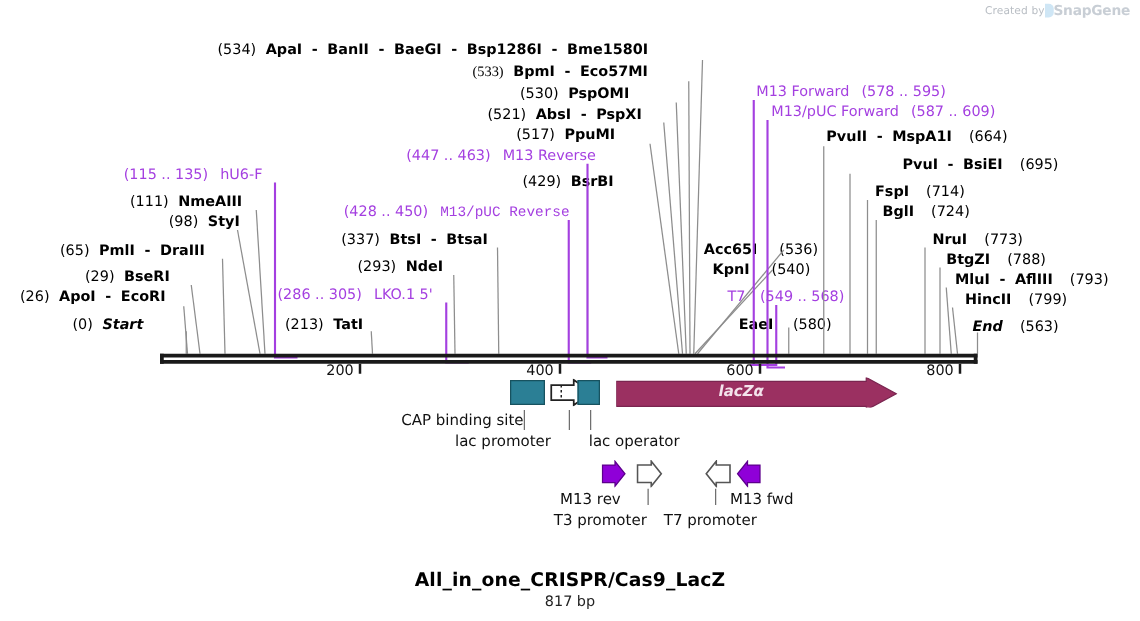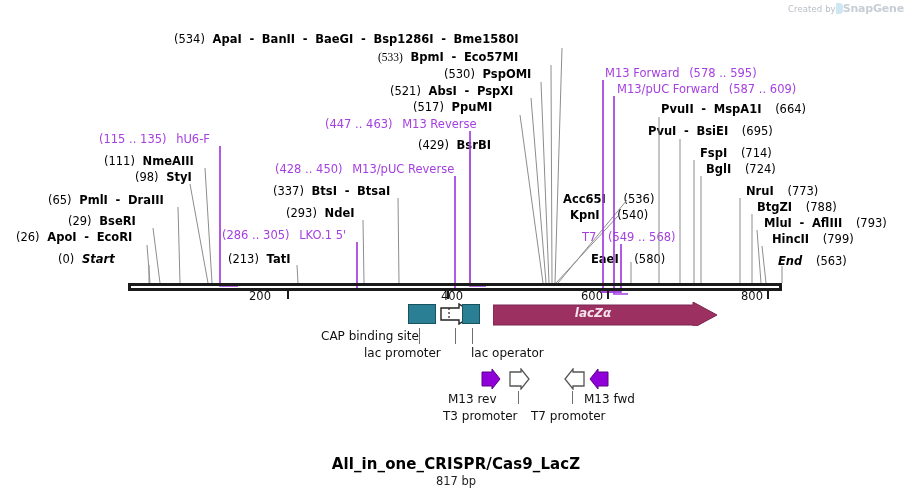--- a/index.html
+++ b/index.html
@@ -119,21 +119,21 @@
     <span class="name" style="margin-right: 4px;">Bme1580I</span>
   </div>
 
   <div class="lbl enz" style="left:378px; top:51px;">
     <span class="pos" style="margin-right: 4px; font-family: Liberation Serif, serif;">(533)</span>
     <span class="name" style="margin-right: 4px;">BpmI</span>
     <span class="sep" style="margin-right: 4px;">-</span>
     <span class="name" style="margin-right: 4px;">Eco57MI</span>
   </div>
 
-  <div class="lbl enz" style="left:444px; top:68px;">
+  <div class="lbl enz" style="left:416px; top:68px;">
     <span class="pos" style="margin-right: 4px;">(530)</span>
     <span class="name" style="margin-right: 4px;">PspOMI</span>
   </div>
 
   <div class="lbl enz" style="left:390px; top:85px;">
     <span class="pos" style="margin-right: 4px;">(521)</span>
     <span class="name" style="margin-right: 4px;">AbsI</span>
     <span class="sep" style="margin-right: 4px;">-</span>
     <span class="name" style="margin-right: 4px;">PspXI</span>
   </div>
@@ -153,21 +153,21 @@
     <span style="padding-left:6px;">(587 .. 609)</span>
   </div>
 
   <div class="lbl enz" style="left:661px; top:103px;">
     <span class="name" style="margin-right: 4px;">PvuII</span>
     <span class="sep" style="margin-right: 4px;">-</span>
     <span class="name" style="margin-right: 4px;">MspA1I</span>
     <span class="pos" style="padding-left: 6px; margin-right: 4px;">(664)</span>
   </div>
 
-  <div class="lbl enz" style="left:648px; top:125px;">
+  <div class="lbl enz" style="left:722px; top:125px;">
     <span class="name" style="margin-right: 4px;">PvuI</span>
     <span class="sep" style="margin-right: 4px;">-</span>
     <span class="name" style="margin-right: 4px;">BsiEI</span>
     <span class="pos" style="padding-left: 6px; margin-right: 4px;">(695)</span>
   </div>
 
   <div class="lbl enz" style="left:700px; top:147px;">
     <span class="name" style="margin-right: 4px;">FspI</span>
     <span class="pos" style="padding-left: 6px; margin-right: 4px;">(714)</span>
   </div>
@@ -209,21 +209,21 @@
     <span style="padding-left:6px;">M13 Reverse</span>
   </div>
 
   <div class="lbl enz" style="left:418px; top:139px;">
     <span class="pos" style="margin-right: 4px;">(429)</span>
     <span class="name" style="margin-right: 4px;">BsrBI</span>
   </div>
 
   <div class="lbl prim" style="left:275px; top:163px;">
     <span>(428 .. 450)</span>
-    <span style="padding-left:6px;">M13/pUC Reverse</span>
+    <span style="padding-left:6px;font-family:Liberation Mono, monospace;">M13/pUC Reverse</span>
   </div>
 
   <div class="lbl enz" style="left:273px; top:185px;">
     <span class="pos" style="margin-right: 4px;">(337)</span>
     <span class="name" style="margin-right: 4px;">BtsI</span>
     <span class="sep" style="margin-right: 4px;">-</span>
     <span class="name" style="margin-right: 4px;">BtsaI</span>
   </div>
 
   <div class="lbl enz" style="left:286px; top:207px;">
@@ -357,24 +357,24 @@
       <path d="M614,96 L614,294 L628,294"></path>
     </g>
   </svg>
 
   <div class="backbone-top"></div>
   <div class="backbone-bot"></div>
   <div class="bb-cap" style="left:128px;"></div>
   <div class="bb-cap" style="left:779px;"></div>
 
   <div class="tick" style="left:287px;"></div>
-  <div class="tickLabel" style="left:237px; width:46px;text-align:center;">200</div>
+  <div class="tickLabel" style="left:237px; width:46px;">200</div>
 
   <div class="tick" style="left:447px;"></div>
-  <div class="tickLabel" style="left:417px; width:46px;">400</div>
+  <div class="tickLabel" style="left:397px; width:46px;">400</div>
 
   <div class="tick" style="left:607px;"></div>
   <div class="tickLabel" style="left:557px; width:46px;">600</div>
 
   <div class="tick" style="left:767px;"></div>
   <div class="tickLabel" style="left:717px; width:46px;">800</div>
 
   <div class="featbox" style="left:408px; width:28px;"></div>
 
   <svg class="promo-arrow" style="left:440px; top:303px;" width="36" height="22">

